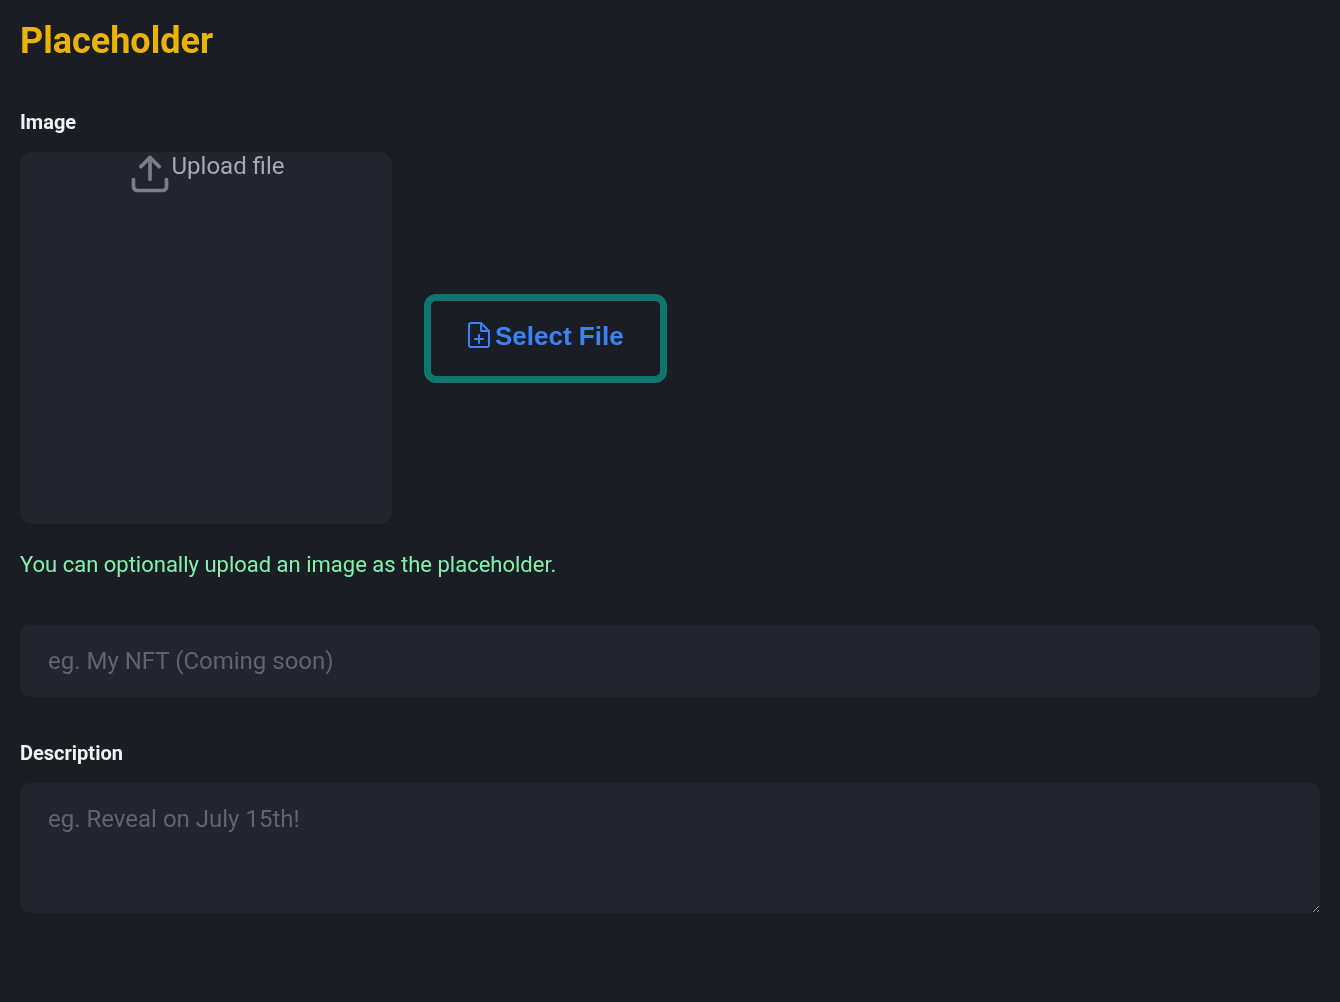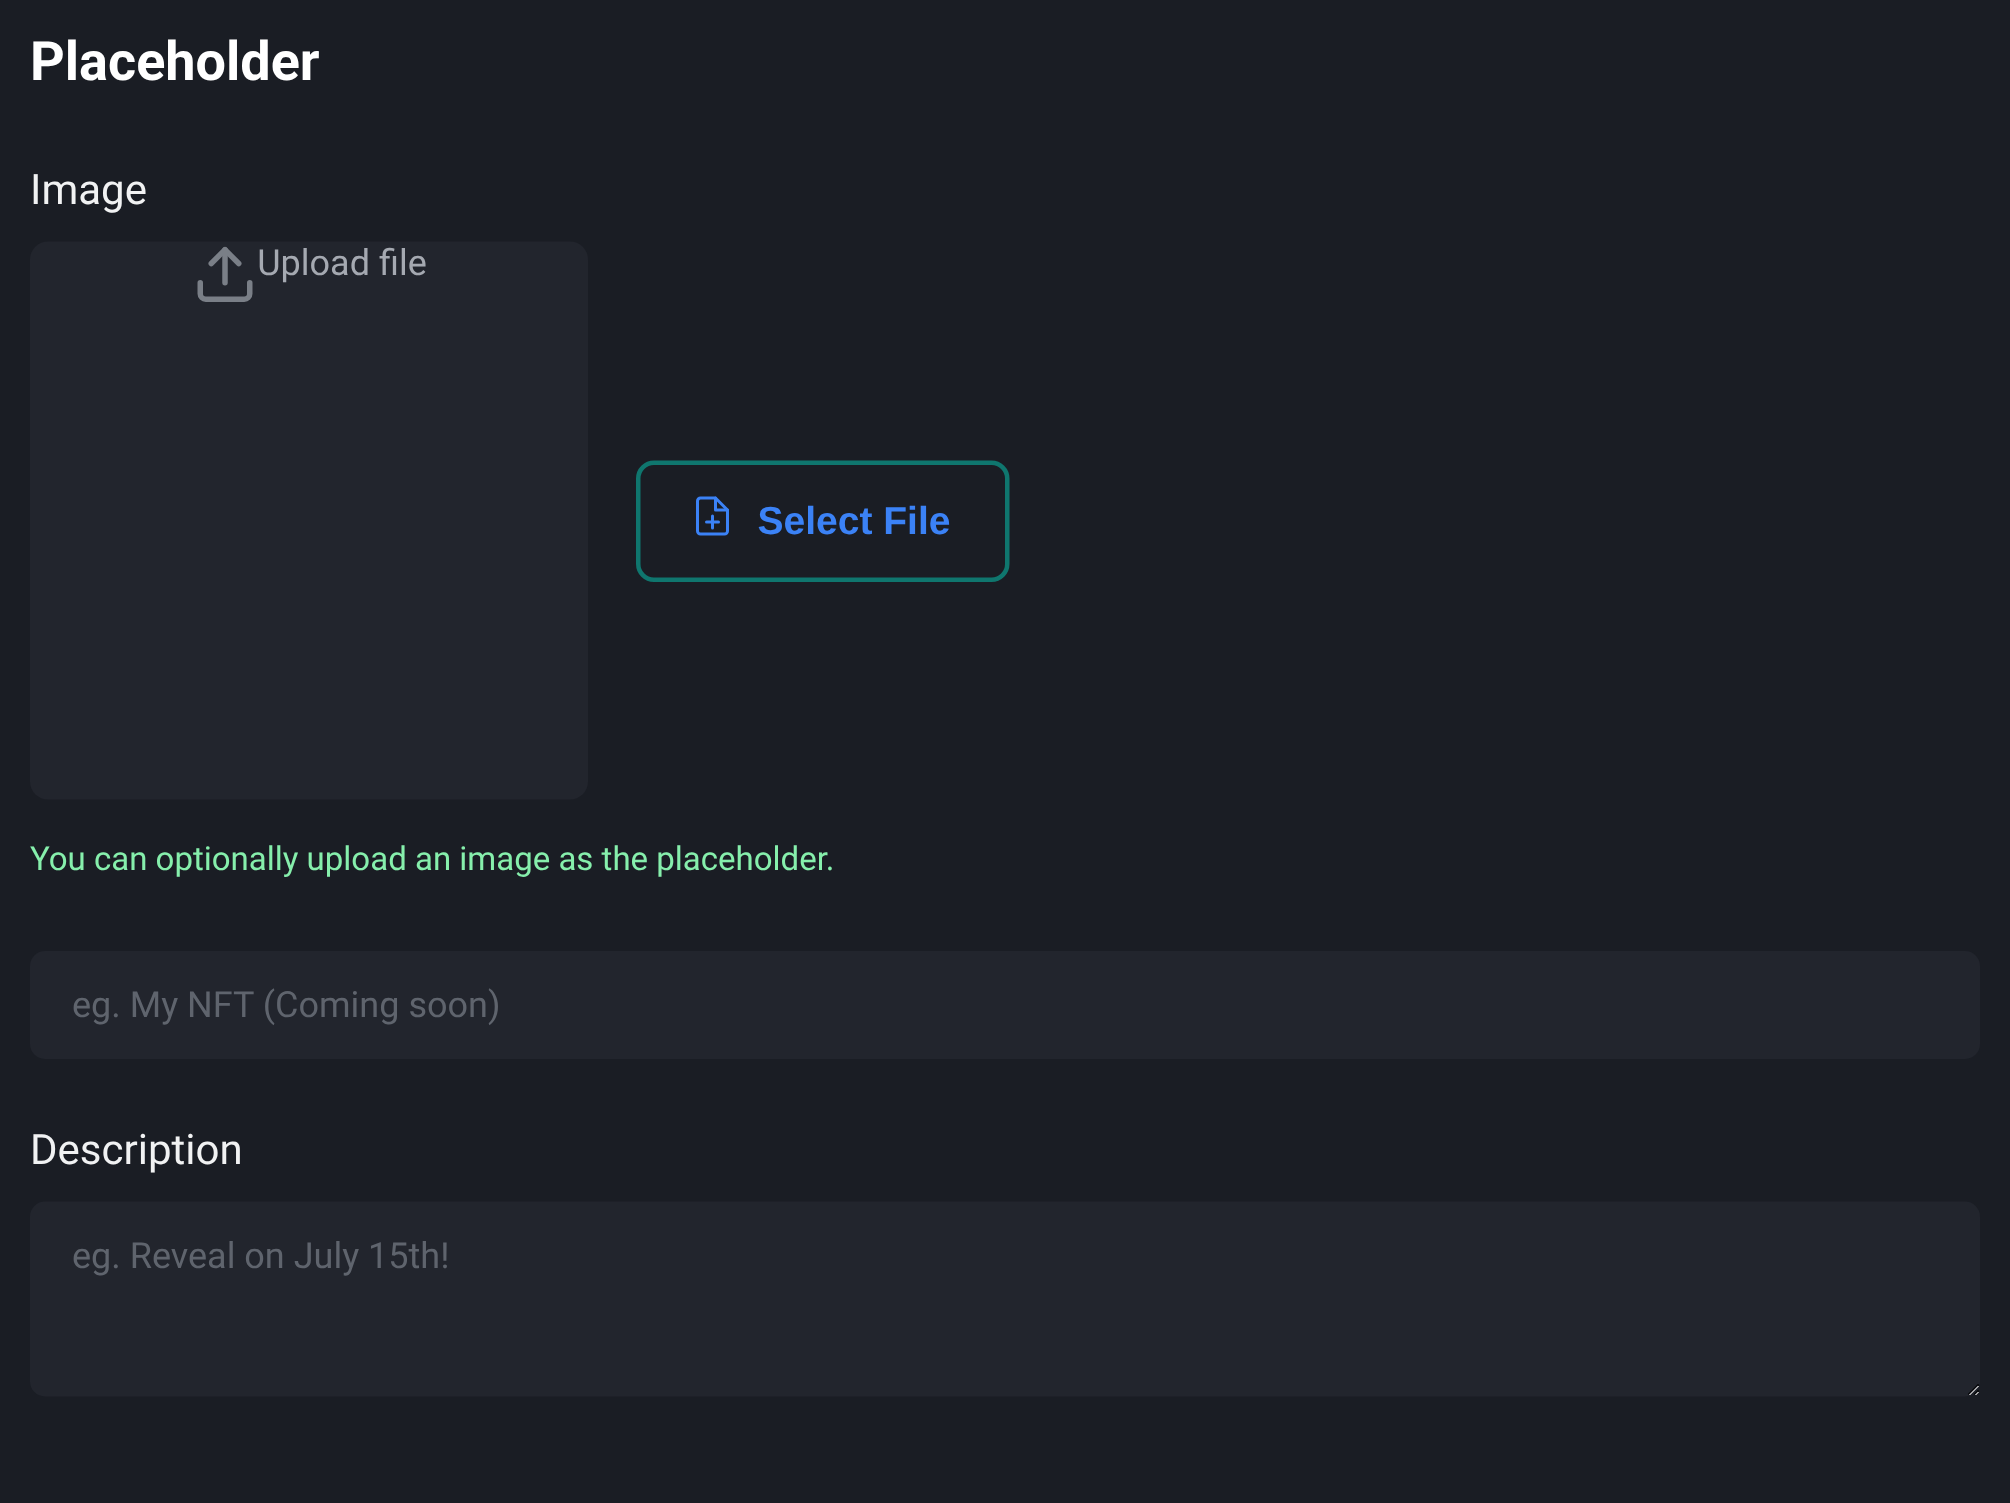--- a/index.html
+++ b/index.html
@@ -12,26 +12,26 @@
       font-family: -apple-system, BlinkMacSystemFont, "Segoe UI", Roboto, Helvetica, Arial, sans-serif;
       color: #f1f2f3;
       width: 1340px;
       height: 1002px;
       padding: 20px;
       overflow: hidden;
     }
     .page-title {
       font-size: 36px;
       font-weight: 700;
-      color: #ffffff;
+      color: #eab308;
       margin-bottom: 48px;
     }
     .field-label {
-      font-size: 28px;
-      font-weight: 400;
+      font-size: 20px;
+      font-weight: 700;
       color: #f1f2f3;
       margin-bottom: 18px;
       display: block;
     }
     .required-asterisk {
       color: #f87171;
       margin-left: 4px;
     }
     .image-row {
       display: flex;
@@ -52,23 +52,22 @@
       color: #7a7f87;
       margin-bottom: 20px;
     }
     .upload-text {
       color: #a5a9b1;
       font-size: 24px;
       font-weight: 400;
     }
     .select-file-btn {
       display: inline-flex;
-      align-items: center;
-      gap: 18px;
-      border: 3px solid #0f766e;
+      gap: 4px;
+      border: 7px solid #0f766e;
       background: transparent;
       color: #3b82f6;
       font-size: 26px;
       font-weight: 600;
       border-radius: 12px;
       padding: 20px 36px;
       cursor: pointer;
     }
     .select-file-btn svg {
       width: 24px;

